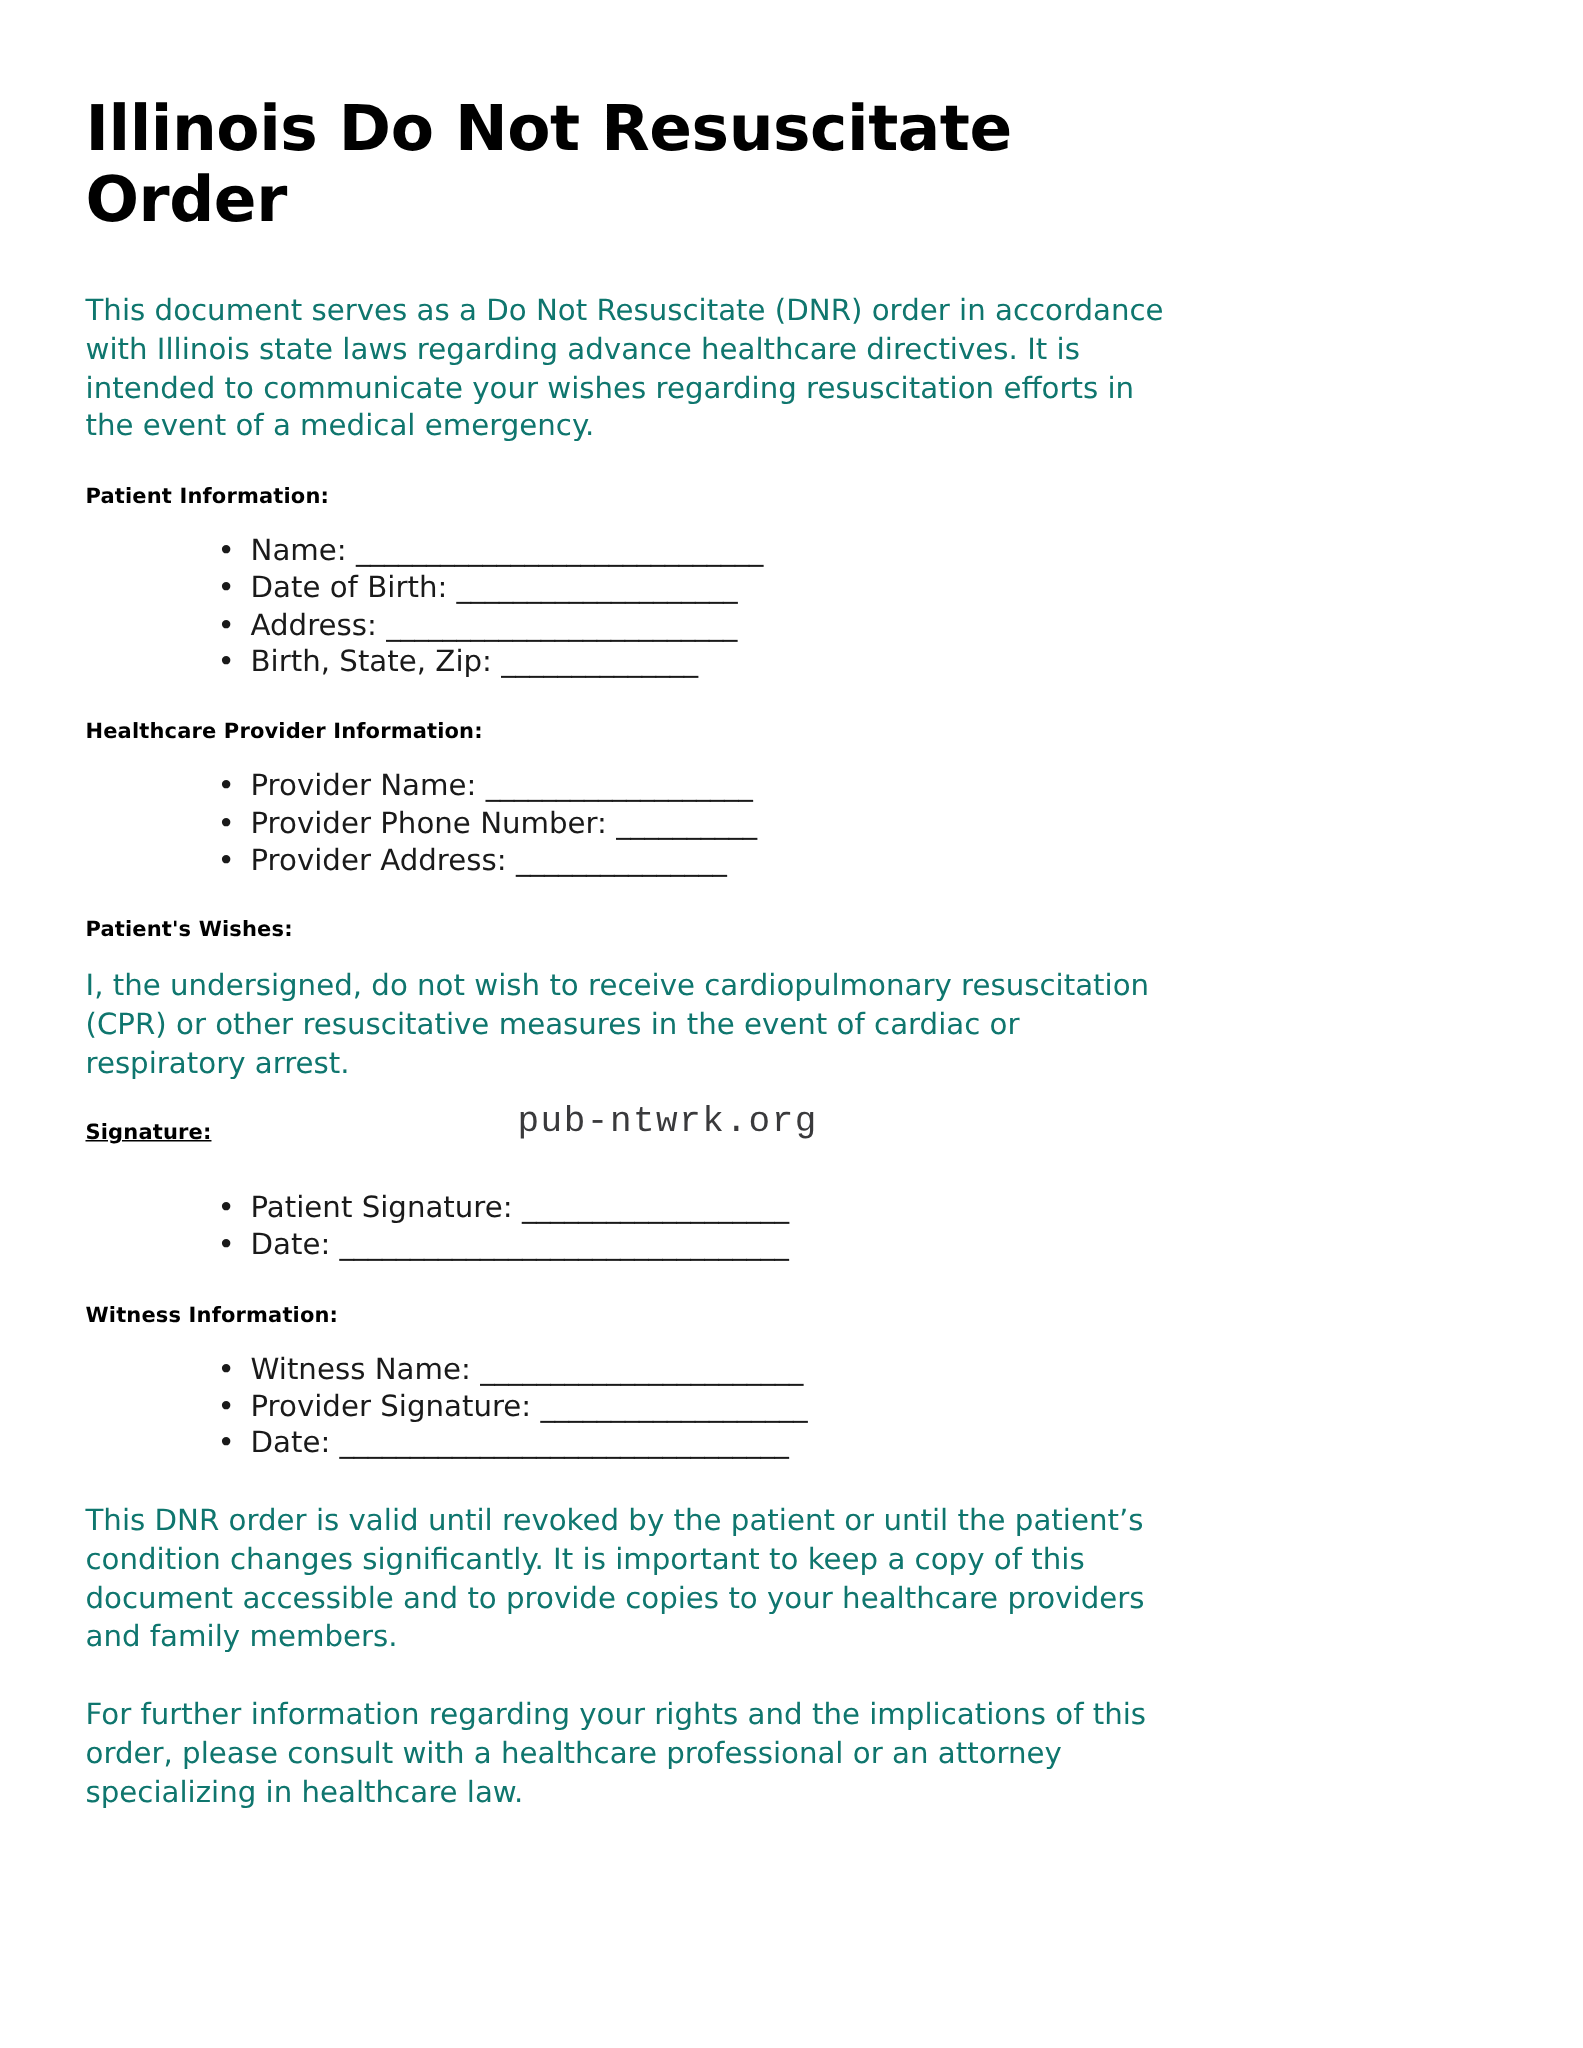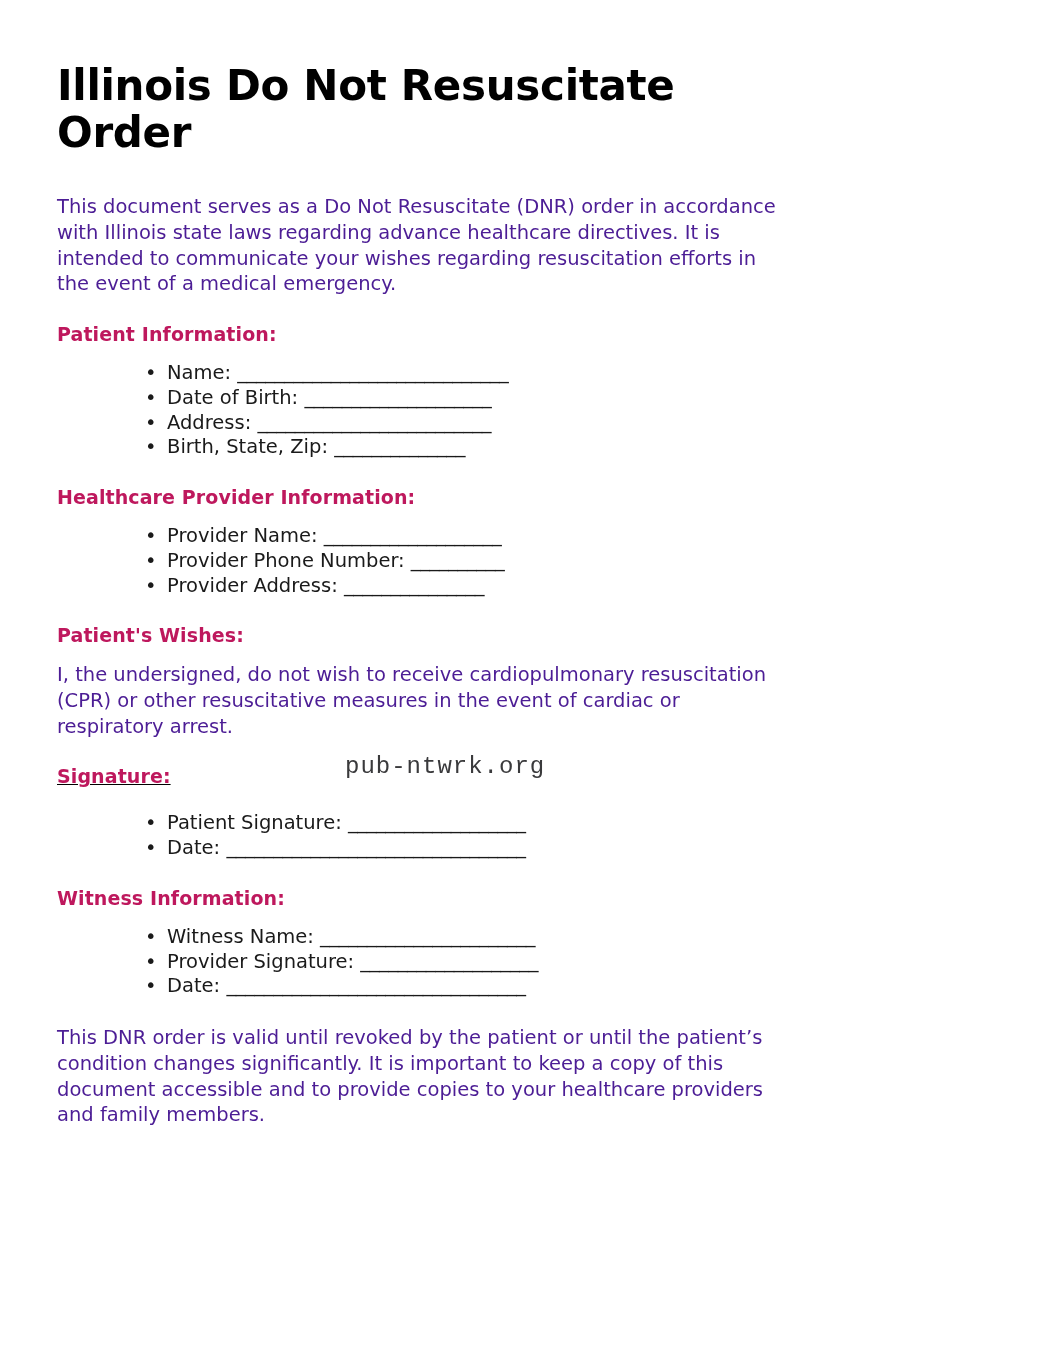--- a/index.html
+++ b/index.html
@@ -27,28 +27,28 @@
     font-weight: bold;
     letter-spacing: -0.3px;
     line-height: 1.12;
     margin: 0 0 38px 0;
     color: #000;
   }
   p.body-text {
     font-size: 19.5px;
     line-height: 1.32;
     margin: 0 0 26px 0;
-    color: #4c1d95;
+    color: #0f766e;
     max-width: 945px;
   }
   h2.section-heading {
-    font-size: 19px;
+    font-size: 14px;
     font-weight: bold;
     margin: 0 0 16px 0;
-    color: #be185d;
+    color: #000000;
     letter-spacing: 0.1px;
   }
   ul.field-list {
     list-style: none;
     margin: 0 0 26px 0;
     padding: 0;
   }
   ul.field-list li {
     font-size: 19.5px;
     line-height: 1.27;
@@ -129,14 +129,15 @@
 
   <h2 class="section-heading">Witness Information:</h2>
   <ul class="field-list">
     <li><span>Witness Name:</span> <span class="blank">_______________________</span></li>
     <li><span>Provider Signature:</span> <span class="blank">___________________</span></li>
     <li><span>Date:</span> <span class="blank">________________________________</span></li>
   </ul>
 
   <p class="body-text">This DNR order is valid until revoked by the patient or until the patient’s condition changes significantly. It is important to keep a copy of this document accessible and to provide copies to your healthcare providers and family members.</p>
 
+  <p class="body-text">For further information regarding your rights and the implications of this order, please consult with a healthcare professional or an attorney specializing in healthcare law.</p>
 
 </div>
 
 </body></html>

